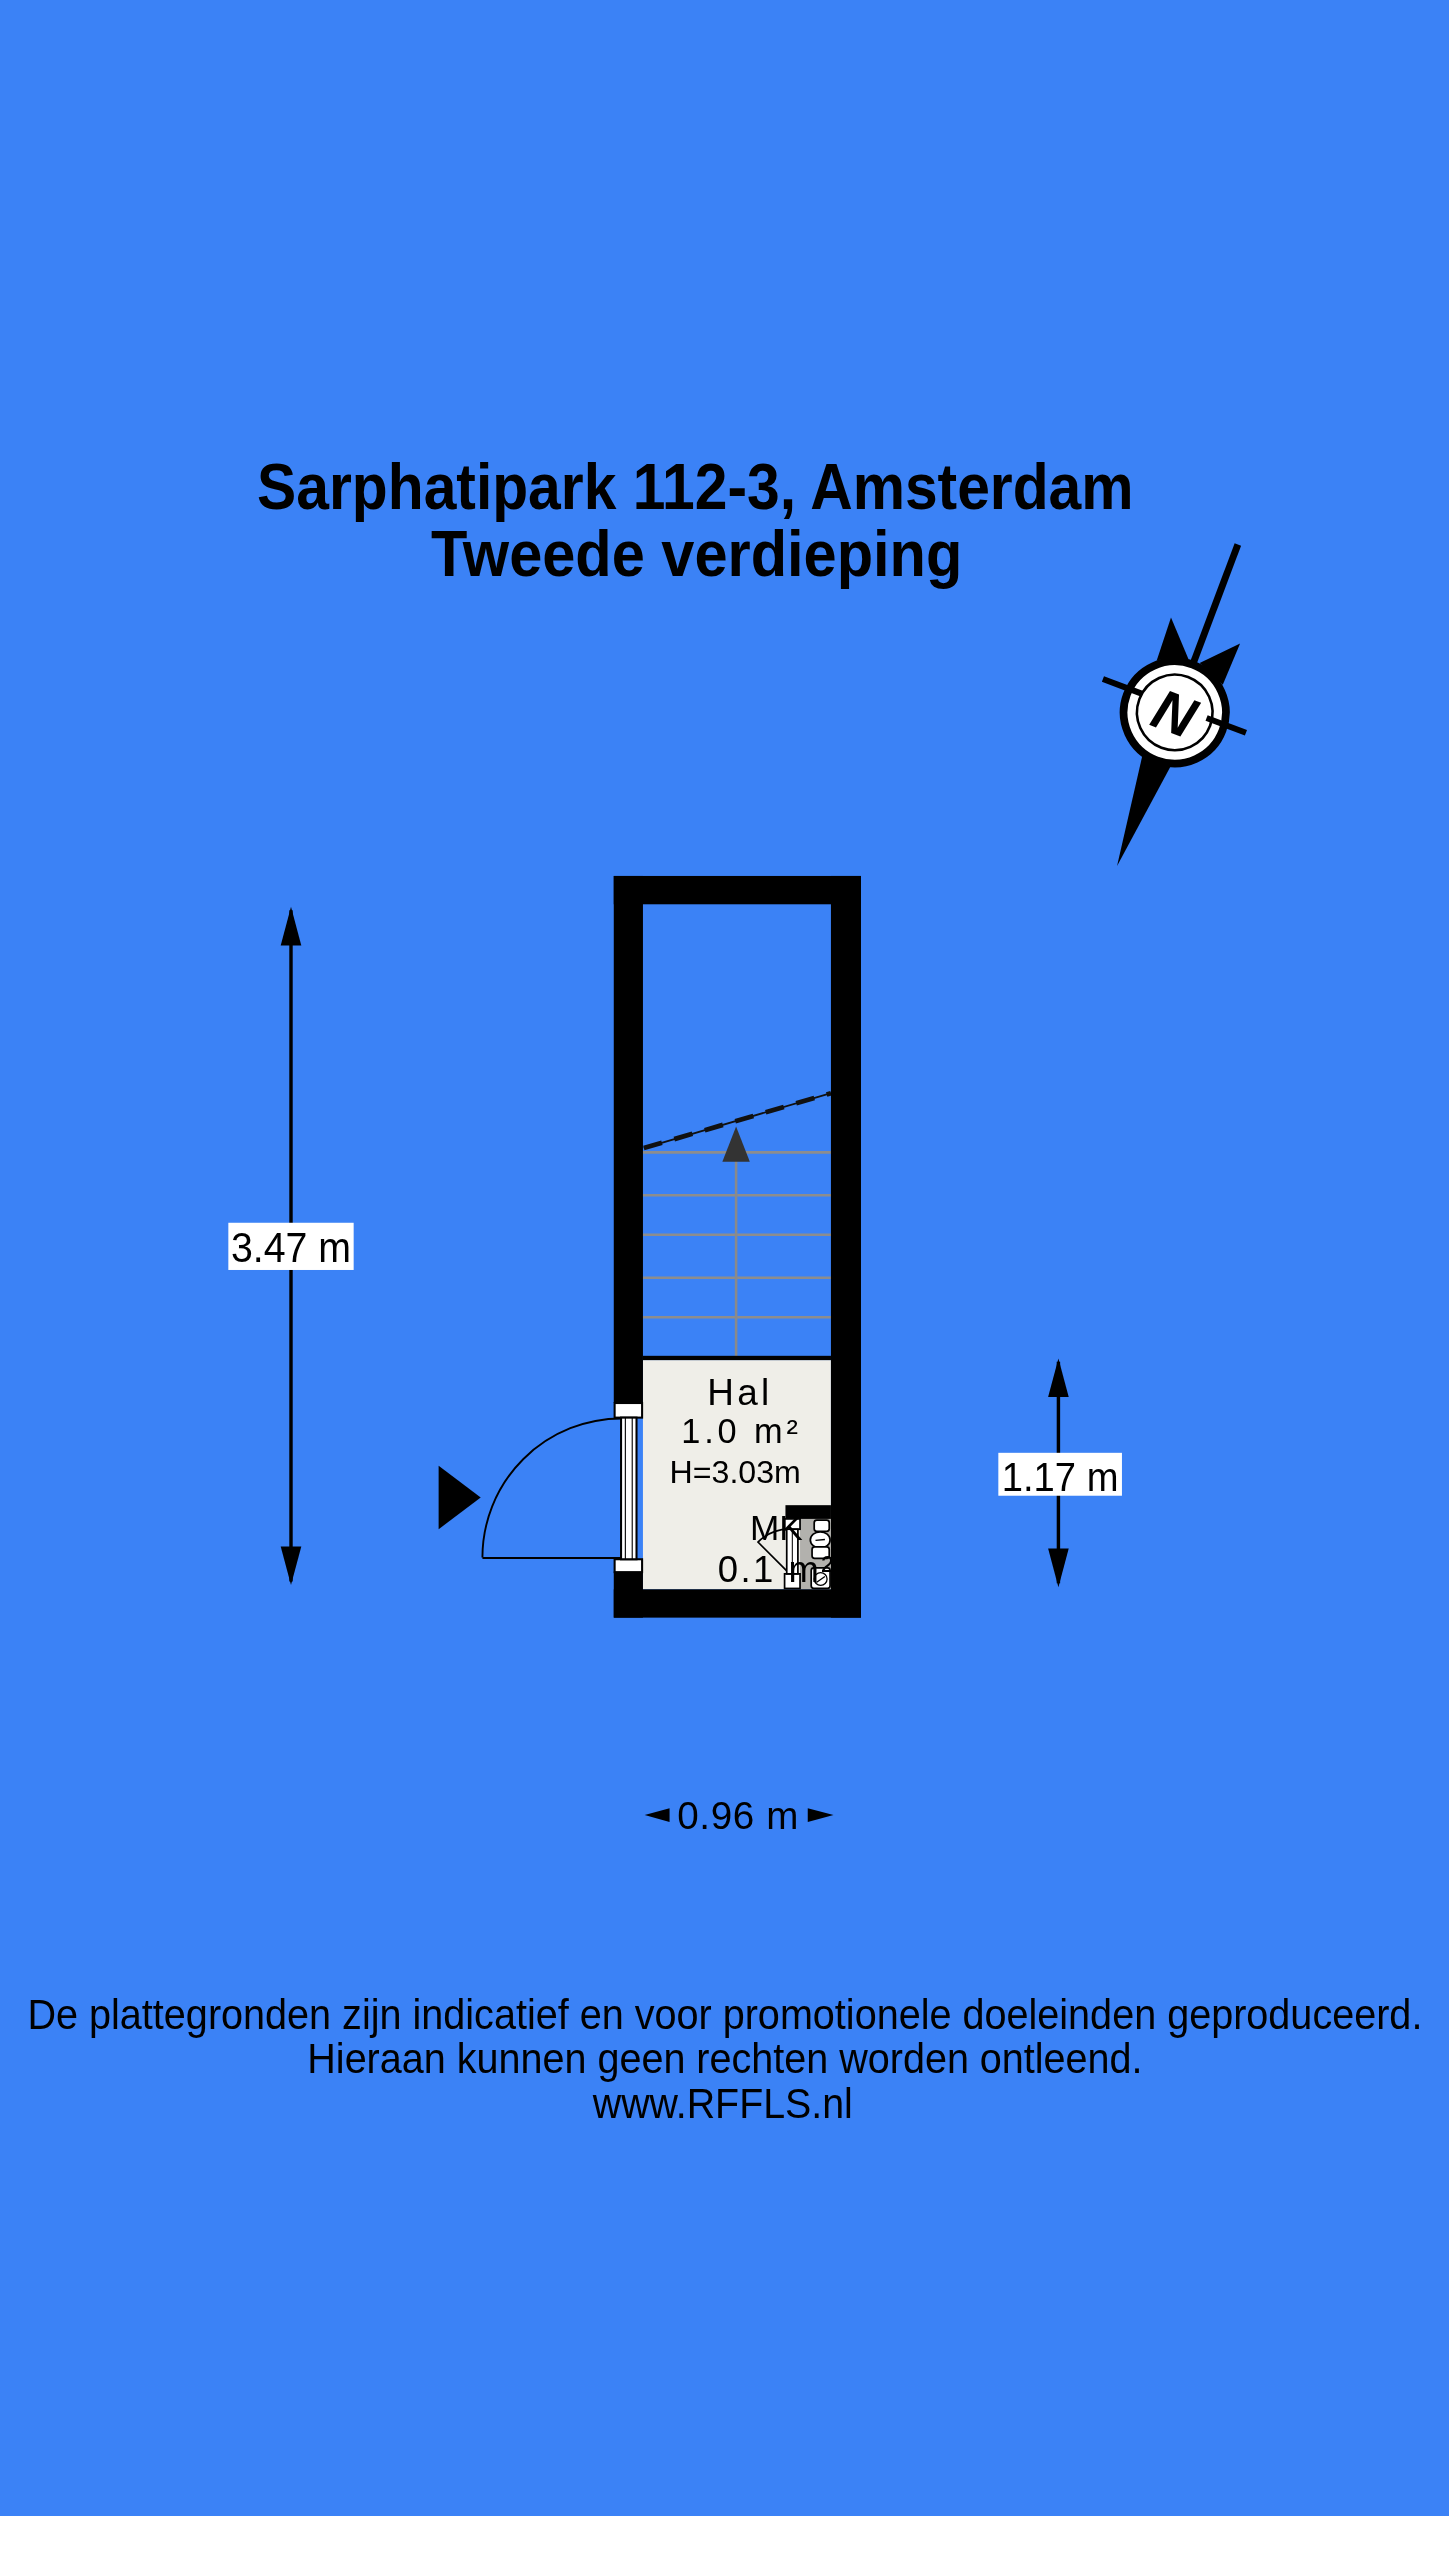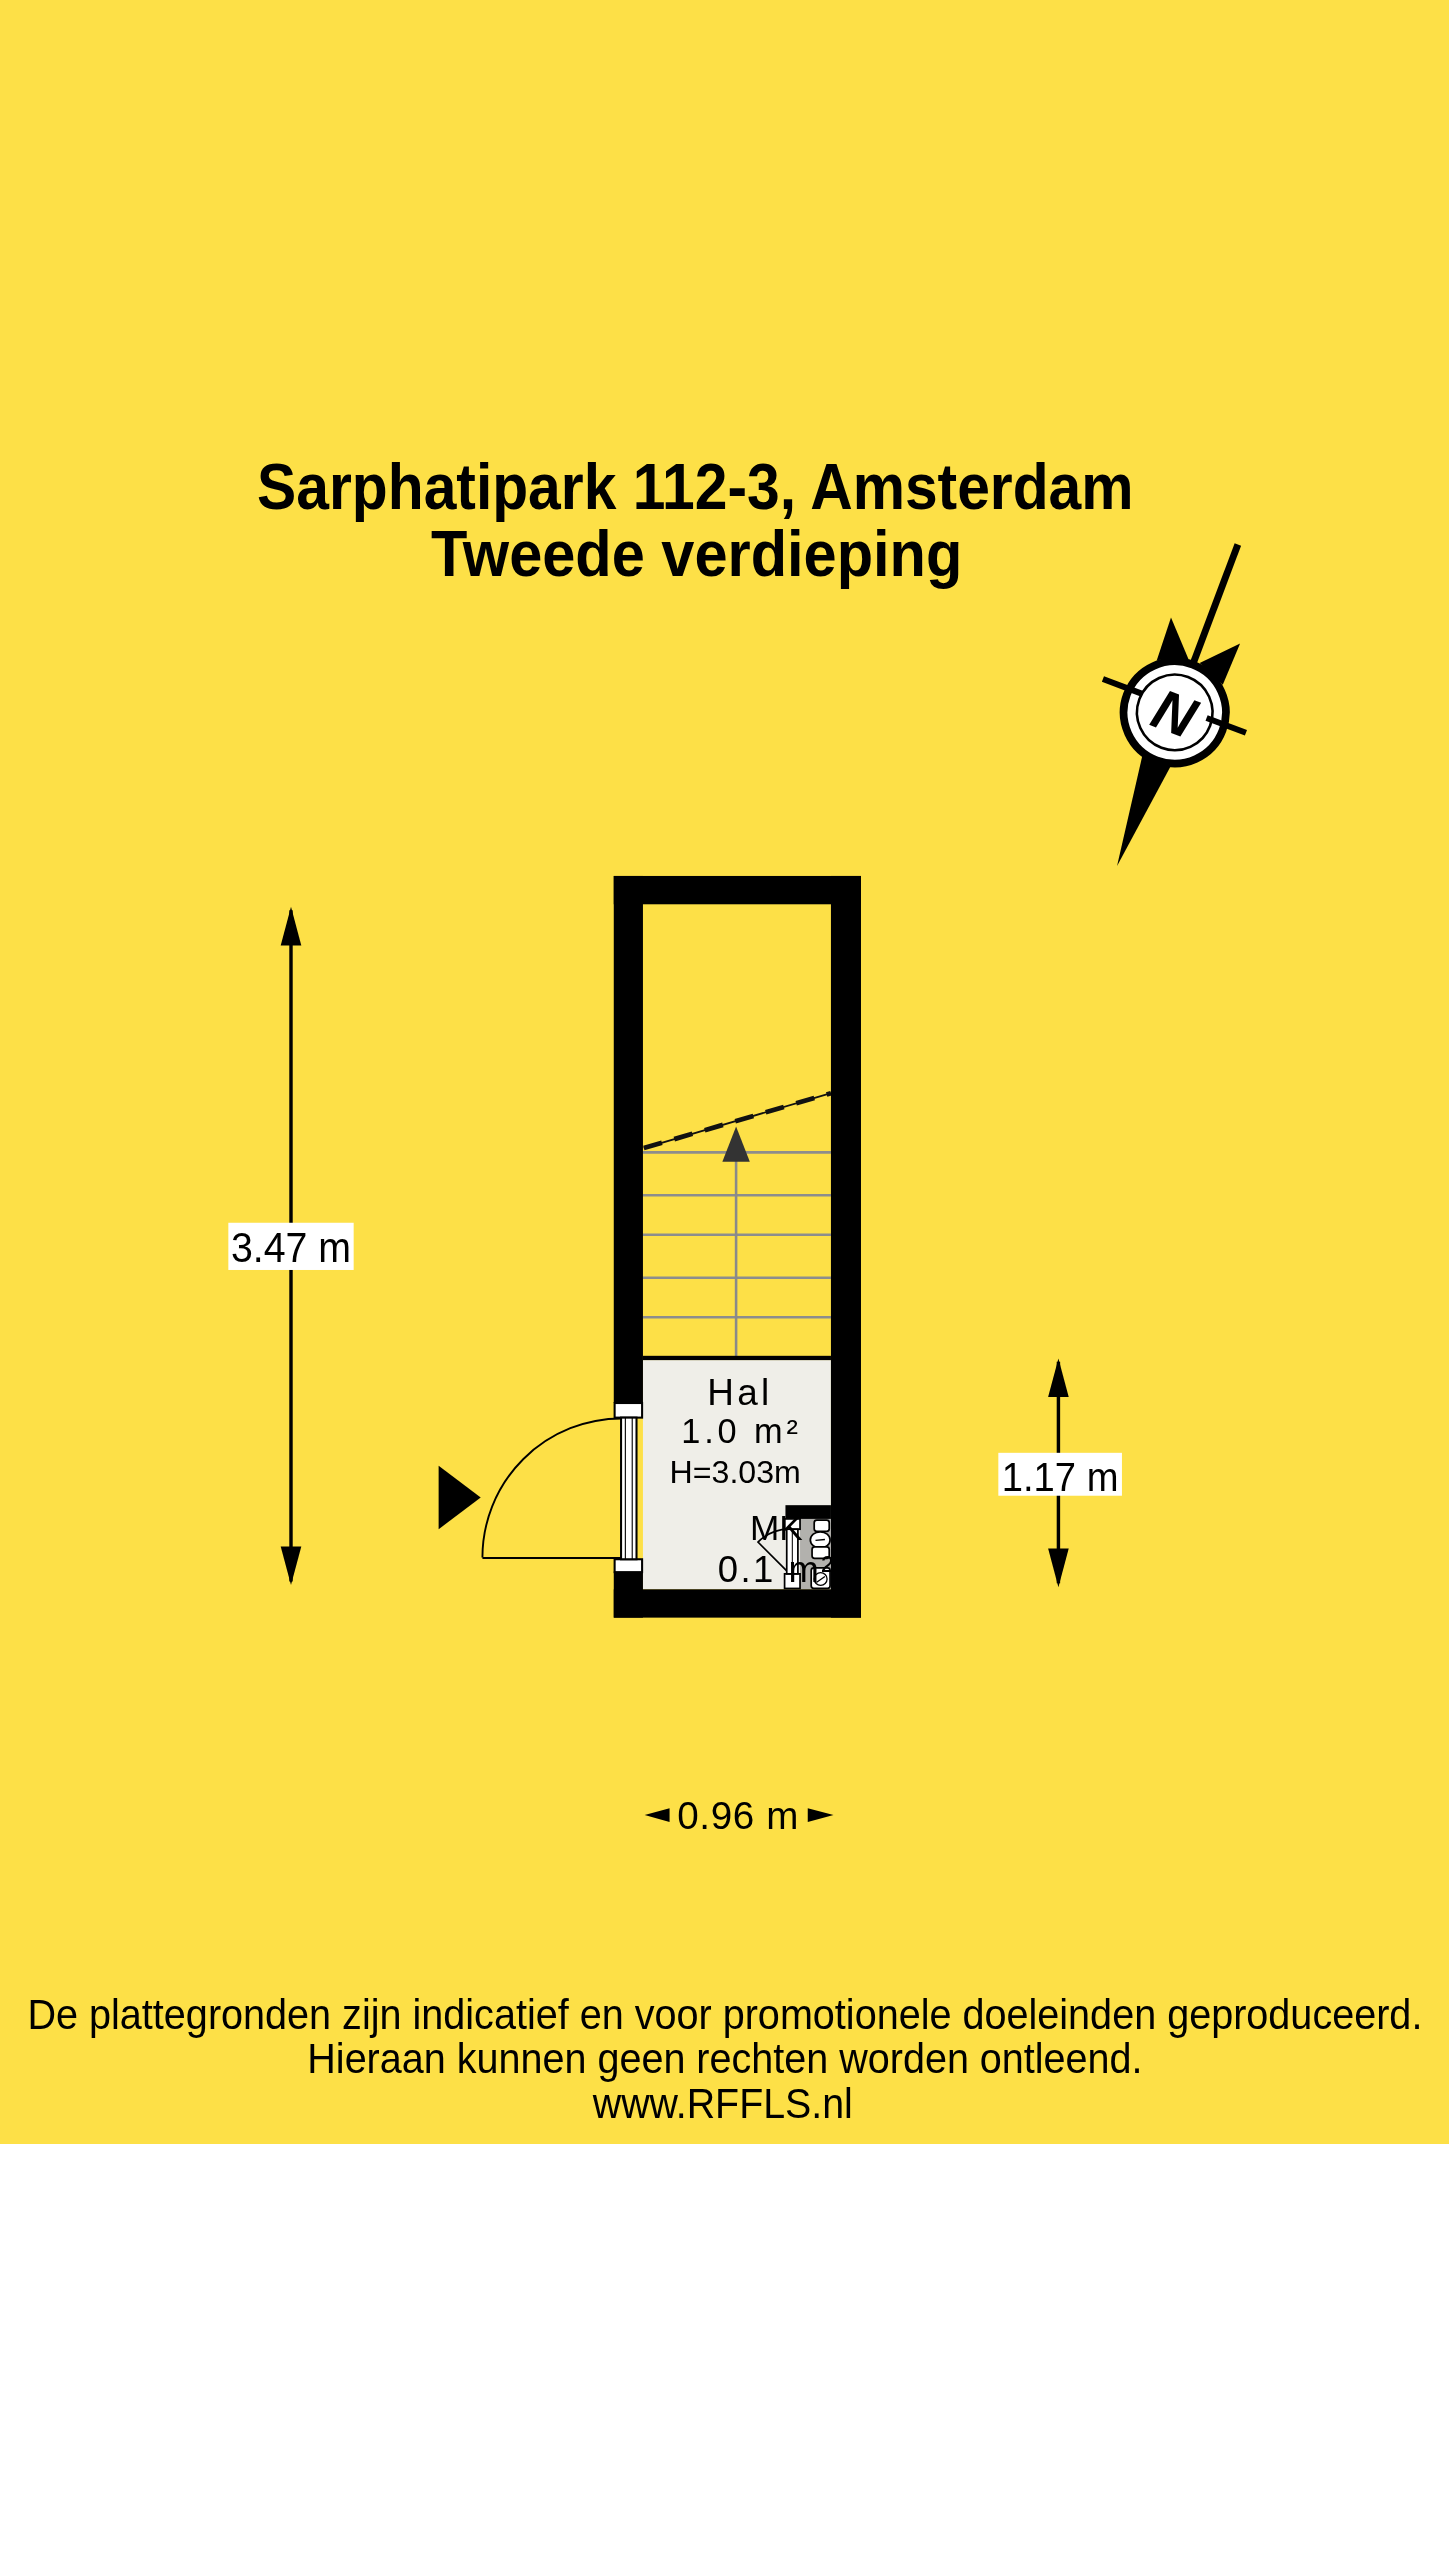--- a/index.html
+++ b/index.html
@@ -1,20 +1,20 @@
 <!DOCTYPE html>
 <html style="font-size:13.7px"><head>
 <meta charset="utf-8">
 <style>
   html, body { margin: 0; padding: 0; background: #ffffff; }
   .page {
     position: relative;
     width: 1449px;
-    height: 2144px;
-    background: #fde047;
+    height: 2516px;
+    background: #3b82f6;
     overflow: hidden;
     font-family: "Liberation Sans", sans-serif;
   }
   svg text { font-family: "Liberation Sans", sans-serif; fill: #000000; }
 </style>
 </head>
 <body>
 
 <div class="page">
 <svg width="1449" height="2576" viewBox="0 0 1688 3000" xmlns="http://www.w3.org/2000/svg">

